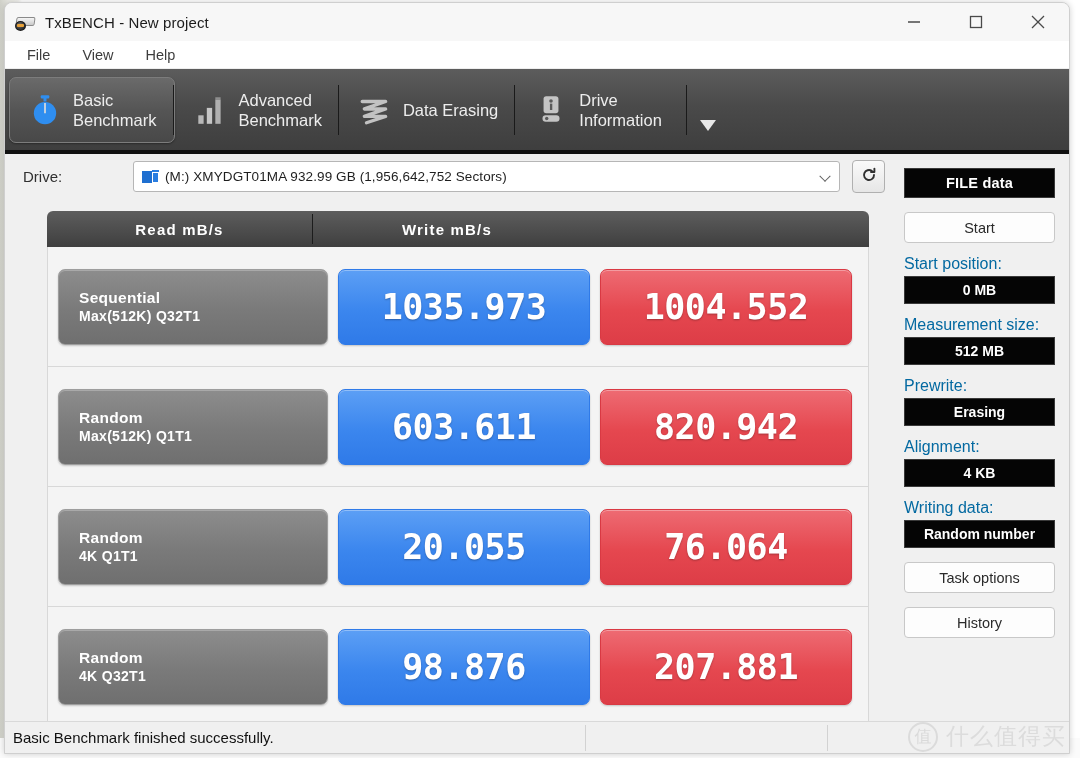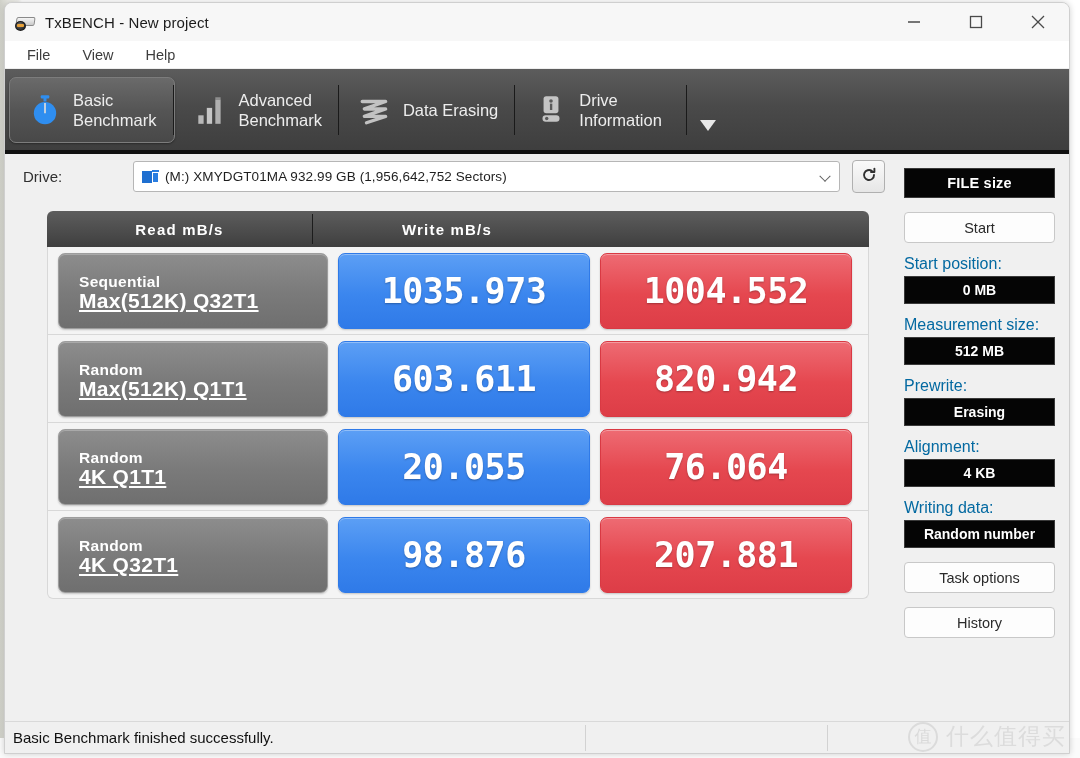--- a/index.html
+++ b/index.html
@@ -231,39 +231,39 @@
   .th.c2 { width: 265px; }
   .th.c3 { width: 270px; }
   .th + .th::before {
     content: "";
     position: absolute; left: 0; top: 3px;
     width: 1px; height: 30px;
     background: #1c1c1c;
   }
   .row {
     display: flex; align-items: center;
-    height: 88px;
+    height: 120px;
     background: #f4f4f4;
     border: 1px solid #d8d8d8;
     border-top: none;
     padding: 0 10px;
     gap: 10px;
   }
   .row:last-child { border-radius: 0 0 6px 6px; }
   .taskcell {
     width: 270px; height: 76px;
     background: linear-gradient(180deg, #8d8d8d 0%, #7b7b7b 50%, #6f6f6f 100%);
     border: 1px solid #9d9d9d;
     border-radius: 7px;
     display: flex; flex-direction: column; justify-content: center;
     padding-left: 20px;
     box-shadow: inset 0 1px 0 rgba(255,255,255,.25), 0 1px 2px rgba(0,0,0,.2);
   }
   .task-l1 { color:#fff; font-size: 15.5px; font-weight: bold; letter-spacing:.3px; line-height: 19px; }
-  .task-l2 { color:#fff; font-size: 21px; font-weight: bold; letter-spacing:.3px; line-height: 19px; text-decoration: underline; }
+  .task-l2 { color:#fff; font-size: 14px; font-weight: bold; letter-spacing:.3px; line-height: 19px; }
   .valcell {
     width: 252px; height: 76px;
     border-radius: 7px;
     display: flex; align-items: center; justify-content: center;
     font-family: "DejaVu Sans Mono", monospace;
     font-size: 35px; font-weight: bold;
     color: #ffffff;
     letter-spacing: -.5px;
     text-shadow: 0 1px 2px rgba(0,0,0,.28);
     box-shadow: inset 0 1px 0 rgba(255,255,255,.33), 0 1px 2px rgba(0,0,0,.2);
@@ -505,21 +505,21 @@
         <div class="taskcell">
           <div class="task-l1">Random</div>
           <div class="task-l2">4K Q32T1</div>
         </div>
         <div class="valcell read">98.876</div>
         <div class="valcell write">207.881</div>
       </div>
     </div>
 
     <div class="sidepanel">
-      <div class="mode-btn">FILE size</div>
+      <div class="mode-btn">FILE data</div>
       <div class="panel-btn">Start</div>
 
       <div class="field-label">Start position:</div>
       <div class="field-value">0 MB</div>
 
       <div class="field-label">Measurement size:</div>
       <div class="field-value">512 MB</div>
 
       <div class="field-label">Prewrite:</div>
       <div class="field-value">Erasing</div>

